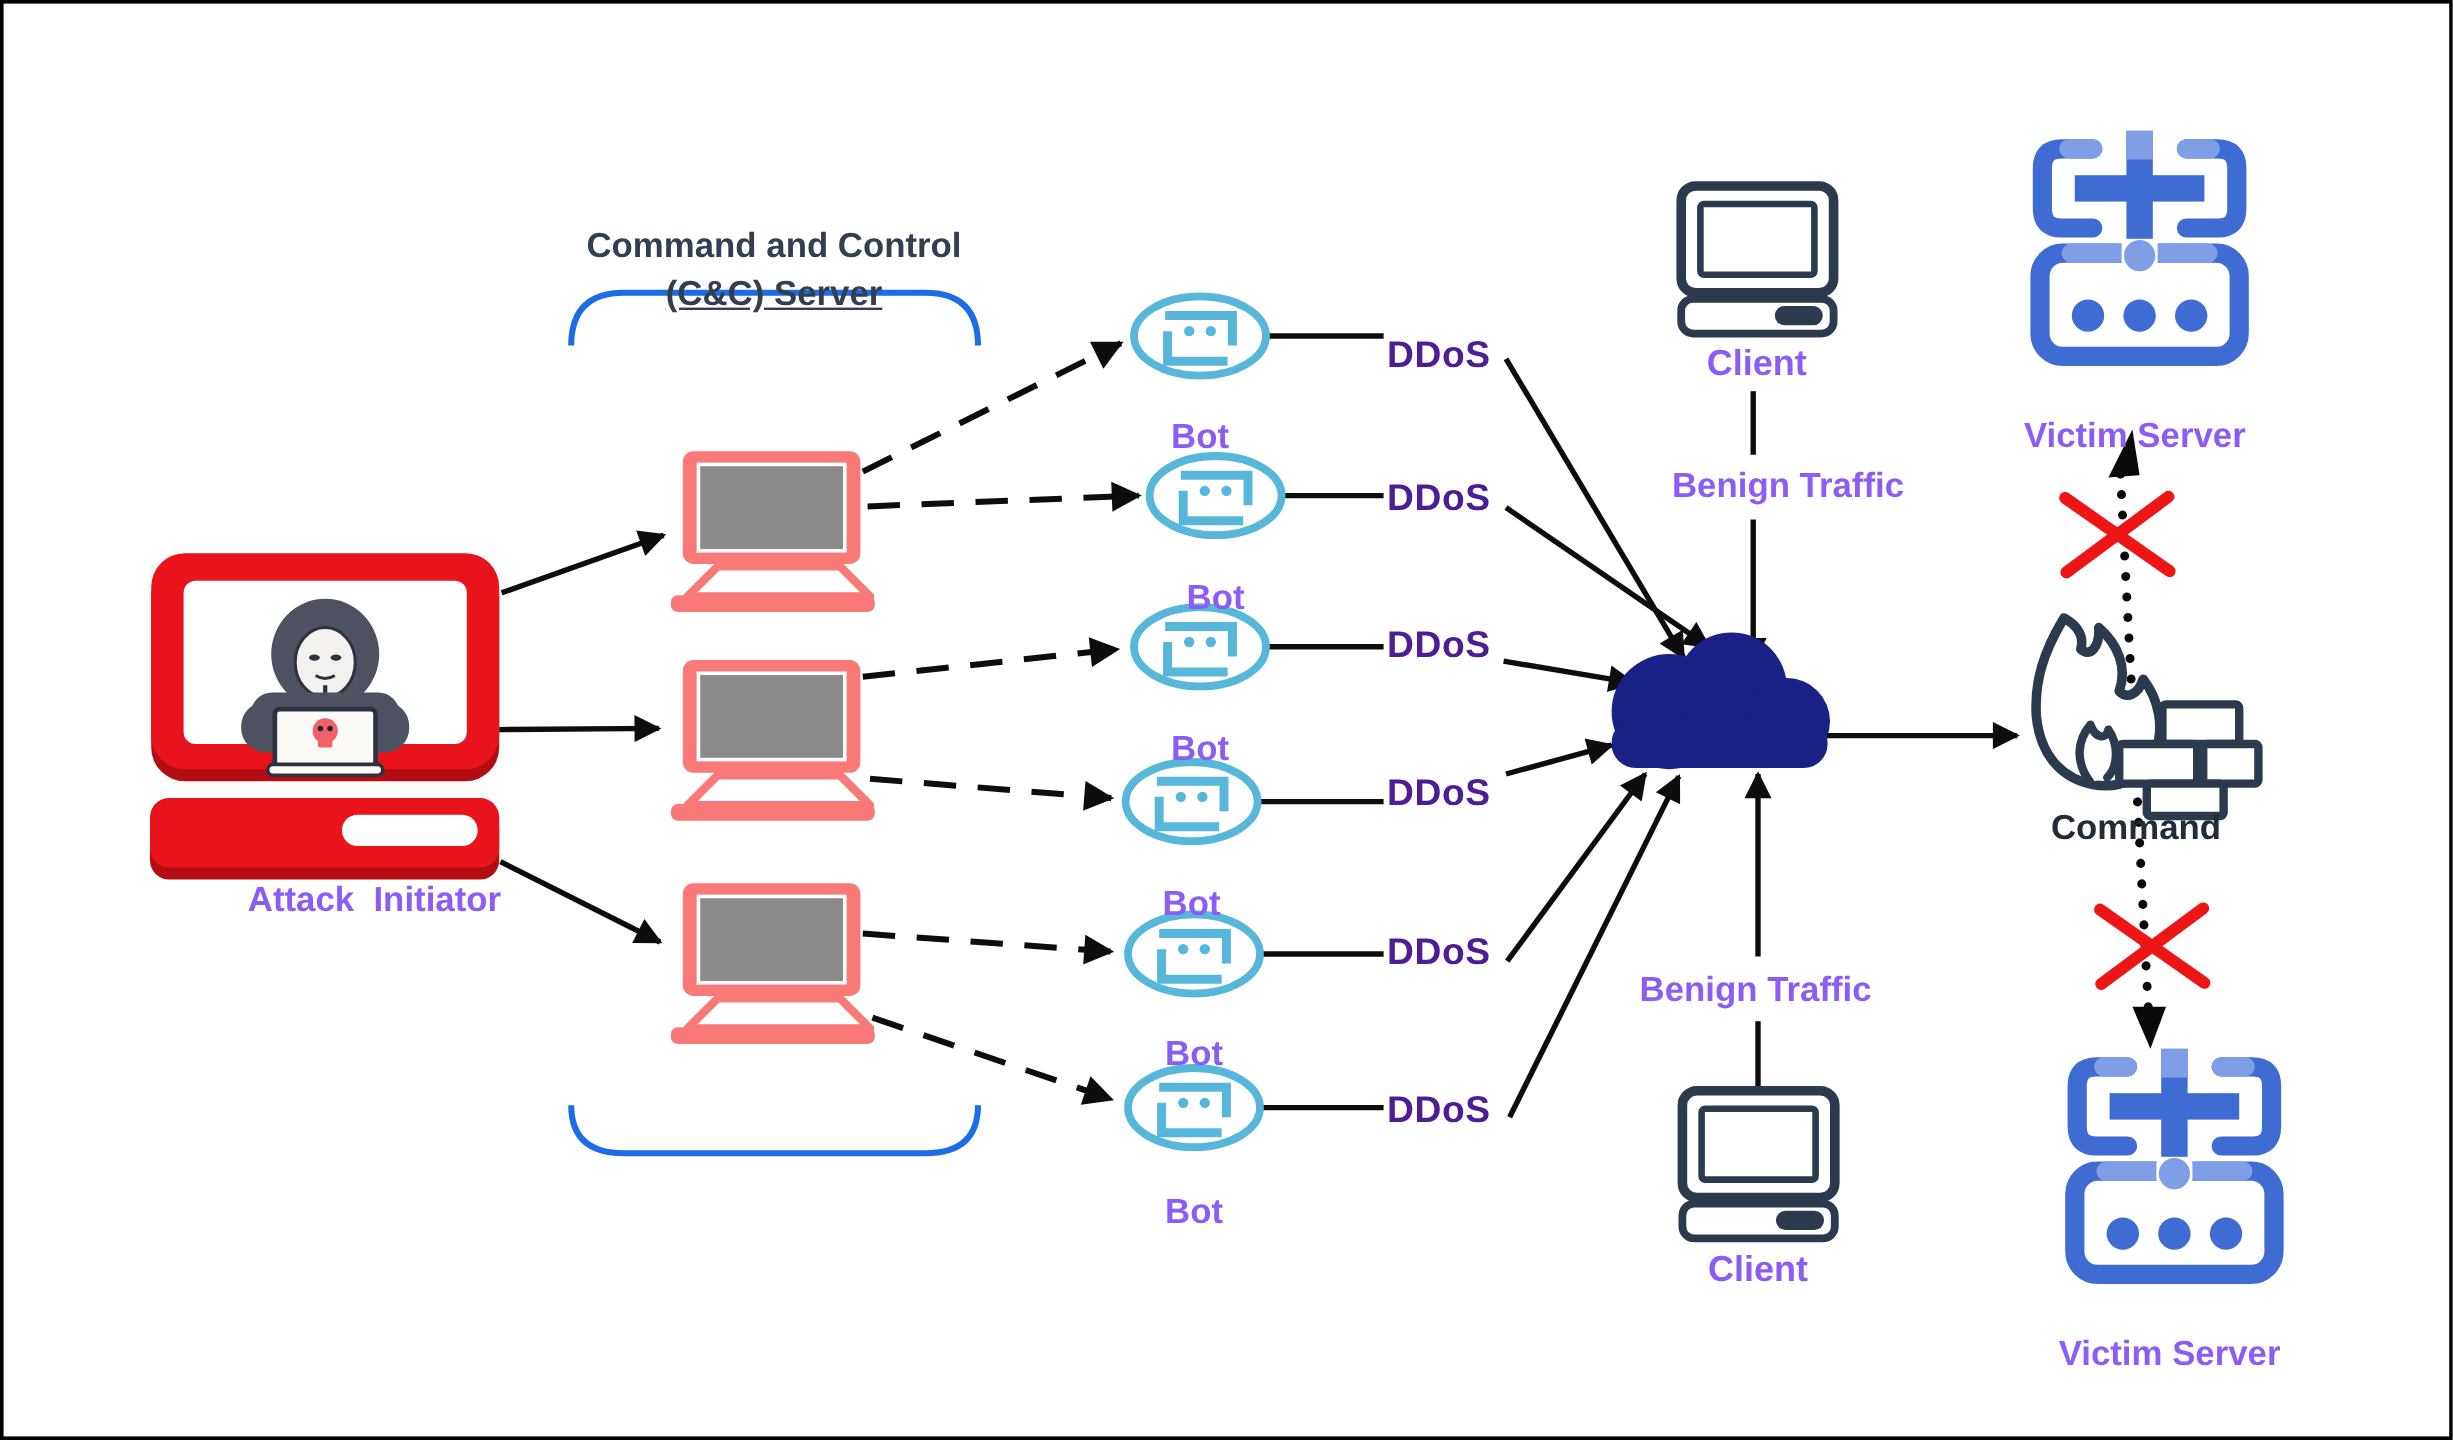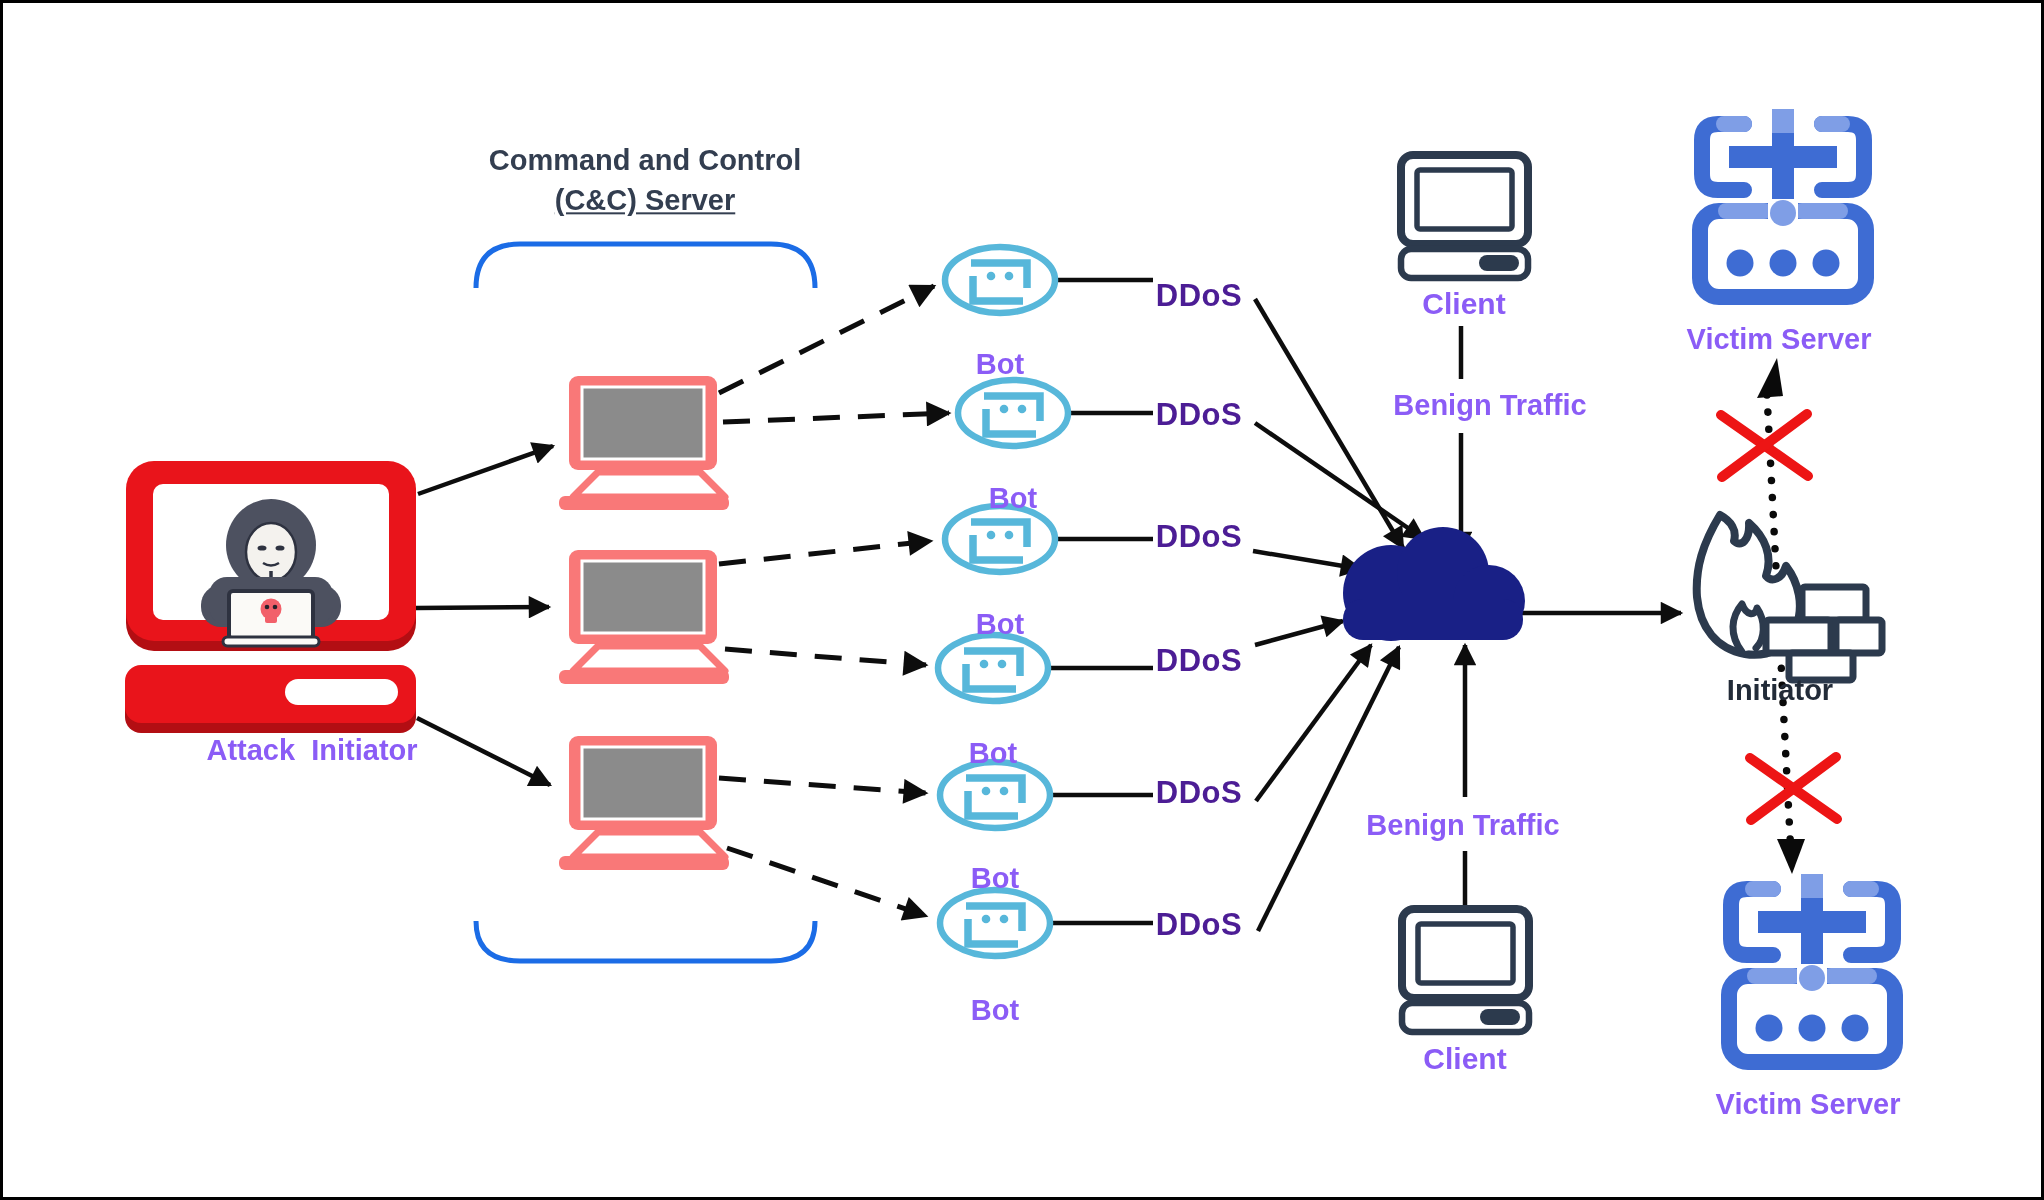--- a/index.html
+++ b/index.html
@@ -6,27 +6,27 @@
   .canvas{
     position:relative;width:2044px;height:1200px;background:#ffffff;
     border:3px solid #000;box-sizing:border-box;overflow:hidden;
     font-family:"Liberation Sans",sans-serif;
   }
   .canvas svg{position:absolute;left:0;top:0;}
   .lbl{
     position:absolute;transform:translate(-50%,-50%);
     font-weight:bold;color:#8b5cf6;white-space:pre;line-height:1.15;text-align:center;
   }
-  .lbl.cnc{color:#333e50;font-size:29px;}
+  .lbl.cnc{color:#333e50;font-size:29px;margin-top:45px;}
   .lbl.ddos{color:#4c1d95;font-size:31px;letter-spacing:.5px;}
   .lbl.bot{font-size:29px;margin-top:24px;}
   .lbl.client{font-size:30px;}
   .lbl.benign{font-size:29px;}
   .lbl.firewall{font-size:29px;color:#222b38;}
-  .lbl.victim{font-size:29px;}
+  .lbl.victim{font-size:29px;margin-top:24px;}
   .lbl.attack{font-size:29px;margin-left:45px;}
 </style>
 </head>
 <body>
 
 <div class="canvas">
 
 <svg width="2044" height="1200" viewBox="0 0 2044 1200">
   <defs>
     <marker id="ah" viewBox="0 0 10 10" refX="9" refY="5" markerWidth="6.5" markerHeight="5" orient="auto-start-reverse">
@@ -242,17 +242,17 @@
 <div class="lbl ddos" style="left:1196px;top:534px;">DDoS</div>
 <div class="lbl ddos" style="left:1196px;top:658px;">DDoS</div>
 <div class="lbl ddos" style="left:1196px;top:790px;">DDoS</div>
 <div class="lbl ddos" style="left:1196px;top:922px;">DDoS</div>
 
 <div class="lbl client" style="left:1461px;top:301px;">Client</div>
 <div class="lbl benign" style="left:1487px;top:403px;">Benign Traffic</div>
 <div class="lbl benign" style="left:1460px;top:823px;">Benign Traffic</div>
 <div class="lbl client" style="left:1462px;top:1056px;">Client</div>
 
-<div class="lbl firewall" style="left:1777px;top:688px;">Initiator</div>
+<div class="lbl firewall" style="left:1777px;top:688px;">Command</div>
 <div class="lbl victim" style="left:1776px;top:337px;">Victim Server</div>
 <div class="lbl victim" style="left:1805px;top:1102px;">Victim Server</div>
 
 </div>
 
 </body></html>

